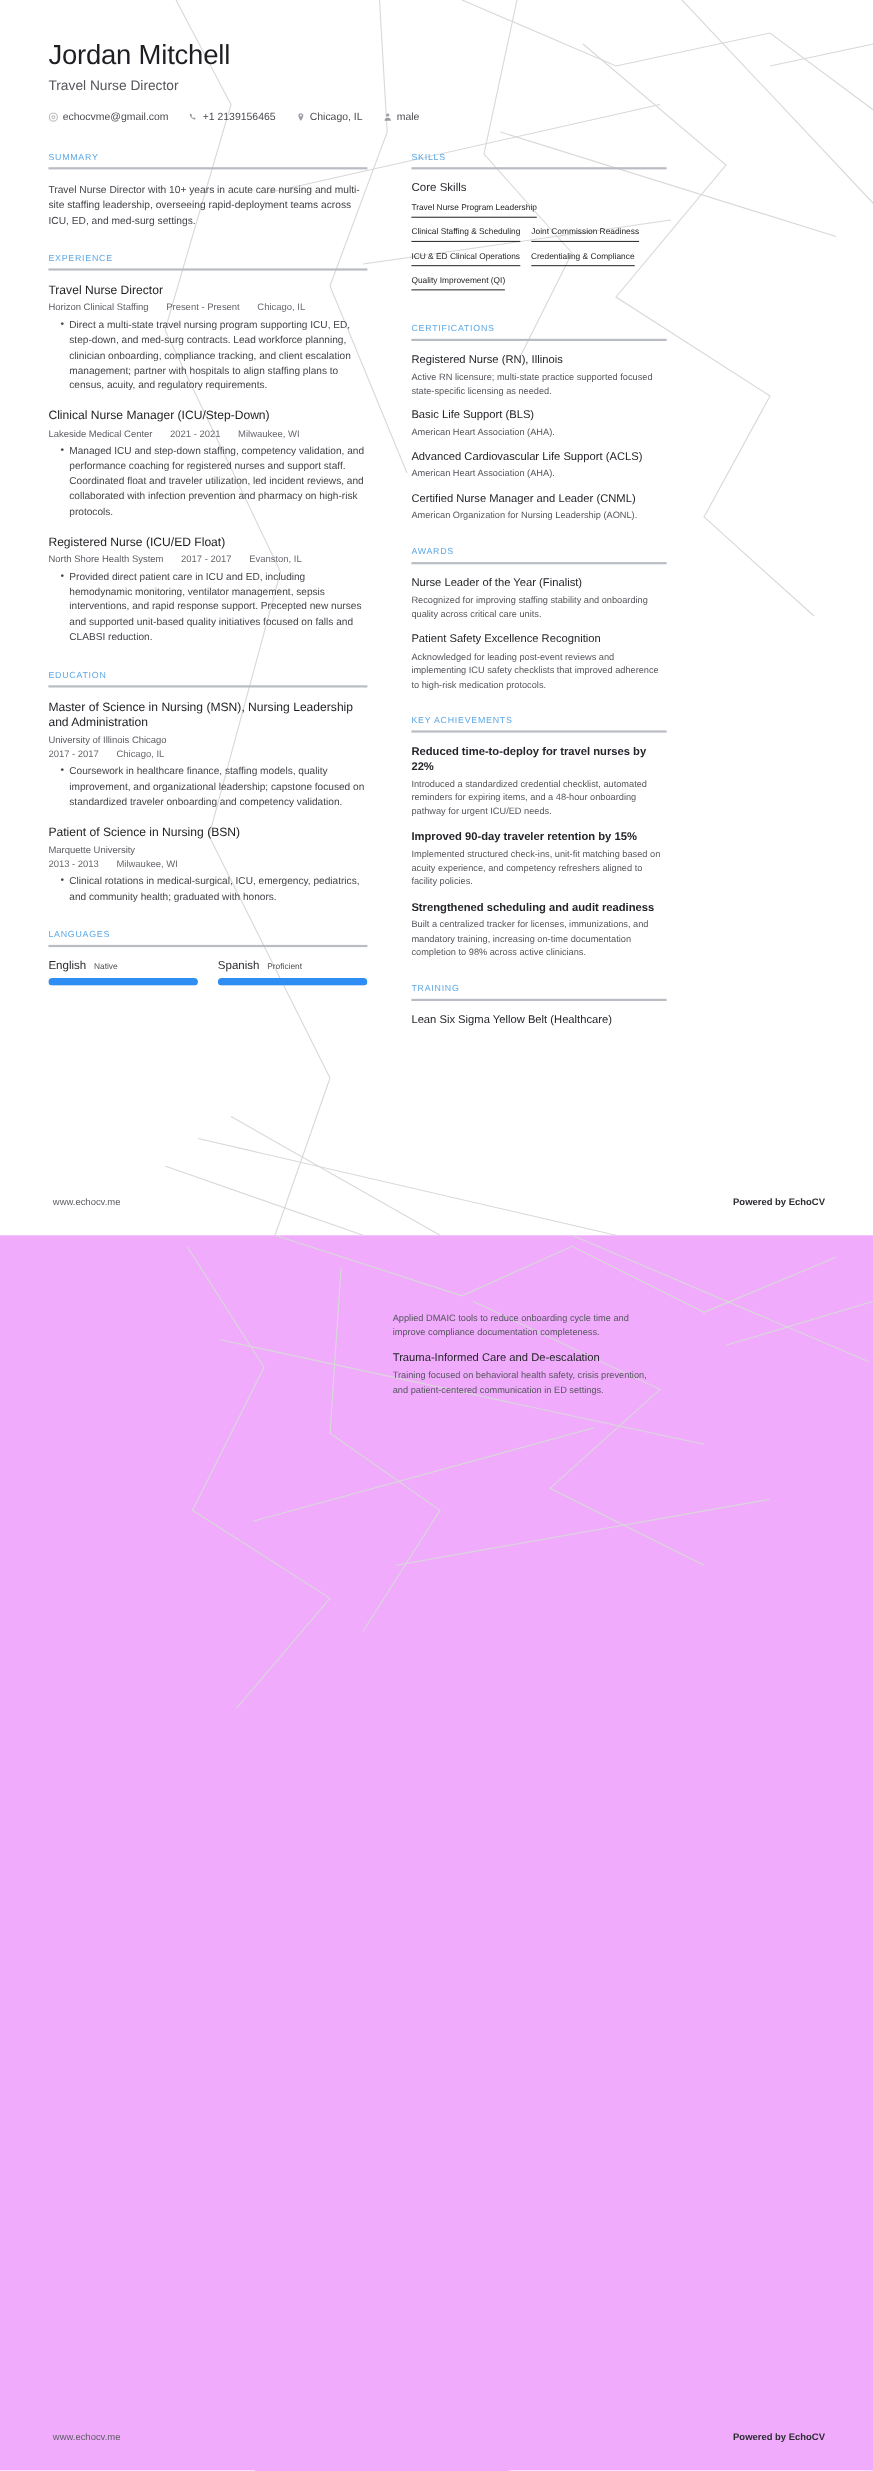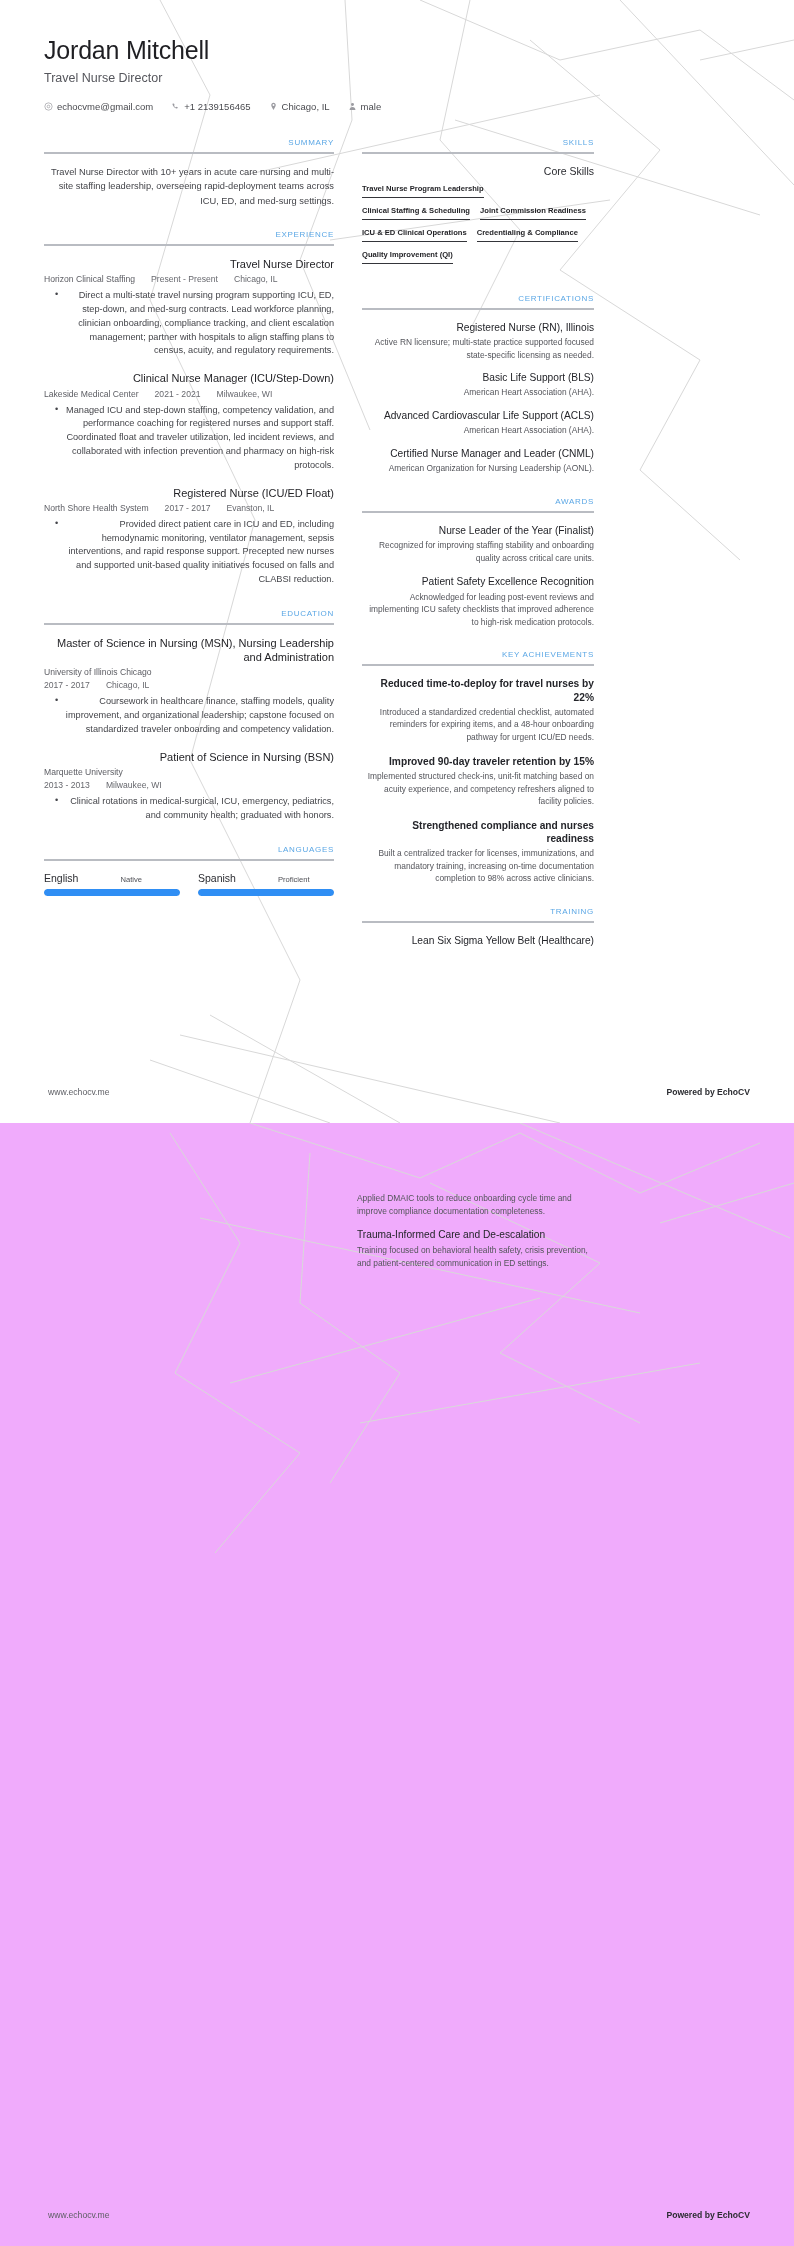--- a/index.html
+++ b/index.html
@@ -77,23 +77,22 @@
     display: inline-flex;
     align-items: center;
     justify-content: center;
   }
   .contact-item .ico svg { width: 9px; height: 9px; display: block; }
 
   
   .columns {
     display: flex;
     padding: 26px 44px 0 44px;
-    gap: 28px;
+    gap: 40px;
     align-items: flex-start;
-    text-align: right;
   }
   .col-left { width: 290px; flex: 0 0 290px; }
   .col-right { width: 232px; flex: 0 0 232px; }
 
   .section { margin-bottom: 22px; }
   .section-title {
     font-size: 8px;
     letter-spacing: 0.7px;
     color: #5ba7e5;
     text-transform: uppercase;
@@ -154,21 +153,21 @@
 
   
   .lang-row { display: flex; gap: 18px; }
   .lang { width: 136px; }
   .lang-head {
     display: flex;
     align-items: baseline;
     gap: 7px;
   }
   .lang-name { font-size: 10.5px; color: #2b2c31; }
-  .lang-level { font-size: 7.6px; color: #4e4f55; margin-left: 35px; }
+  .lang-level { font-size: 7.6px; color: #4e4f55; }
   .lang-bar {
     margin-top: 5px;
     height: 7px;
     border-radius: 4px;
     background: #e3e5e8;
     overflow: hidden;
   }
   .lang-fill {
     height: 100%;
     border-radius: 4px;
@@ -183,21 +182,21 @@
   }
   .tag-rows { display: flex; flex-direction: column; gap: 0; }
   .tag-row {
     display: flex;
     gap: 10px;
     margin-bottom: 8px;
     flex-wrap: nowrap;
   }
   .tag {
     font-size: 7.6px;
-    font-weight: bold;
+    font-weight: normal;
     color: #1f1f23;
     border-bottom: 1.4px solid #34353a;
     padding-bottom: 4px;
     white-space: nowrap;
   }
 
   .cert { margin-bottom: 10px; }
   .cert-name {
     font-size: 10.2px;
     color: #24252a;
@@ -524,21 +523,21 @@
           <div class="section-rule"></div>
           <div class="ka">
             <div class="ka-name">Reduced time-to-deploy for travel nurses by 22%</div>
             <div class="ka-desc">Introduced a standardized credential checklist, automated reminders for expiring items, and a 48-hour onboarding pathway for urgent ICU/ED needs.</div>
           </div>
           <div class="ka">
             <div class="ka-name">Improved 90-day traveler retention by 15%</div>
             <div class="ka-desc">Implemented structured check-ins, unit-fit matching based on acuity experience, and competency refreshers aligned to facility policies.</div>
           </div>
           <div class="ka">
-            <div class="ka-name">Strengthened compliance and nurses readiness</div>
+            <div class="ka-name">Strengthened scheduling and audit readiness</div>
             <div class="ka-desc">Built a centralized tracker for licenses, immunizations, and mandatory training, increasing on-time documentation completion to 98% across active clinicians.</div>
           </div>
         </div>
 
         <div class="section">
           <div class="section-title">TRAINING</div>
           <div class="section-rule"></div>
           <div class="training">
             <div class="training-name">Lean Six Sigma Yellow Belt (Healthcare)</div>
           </div>

